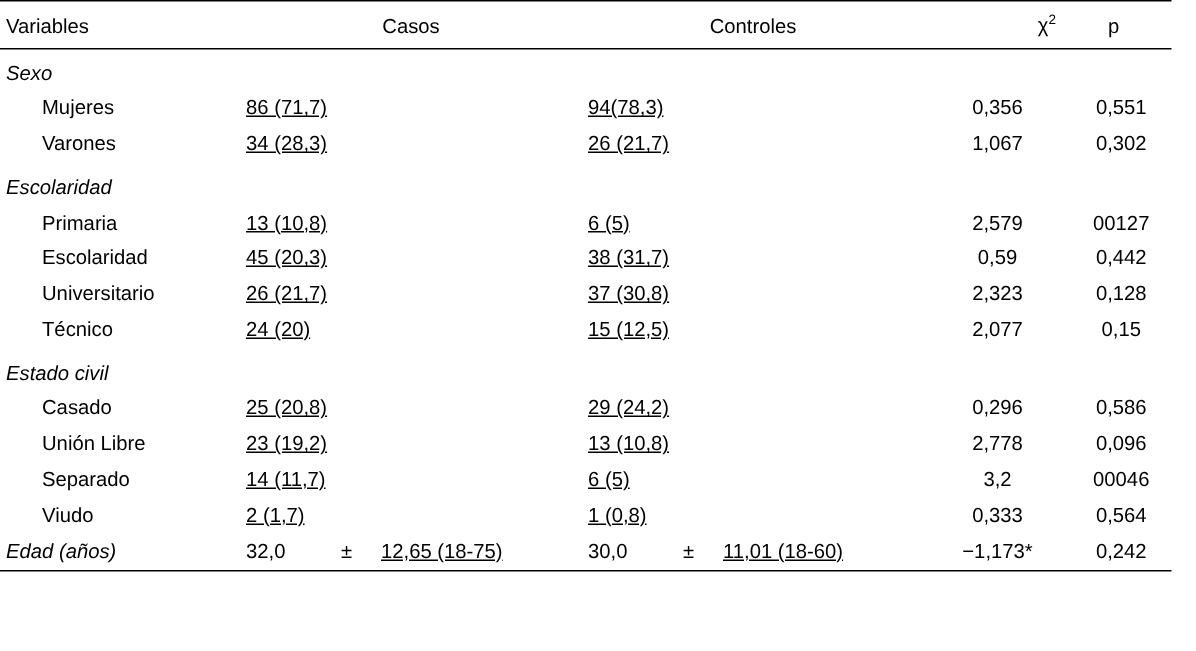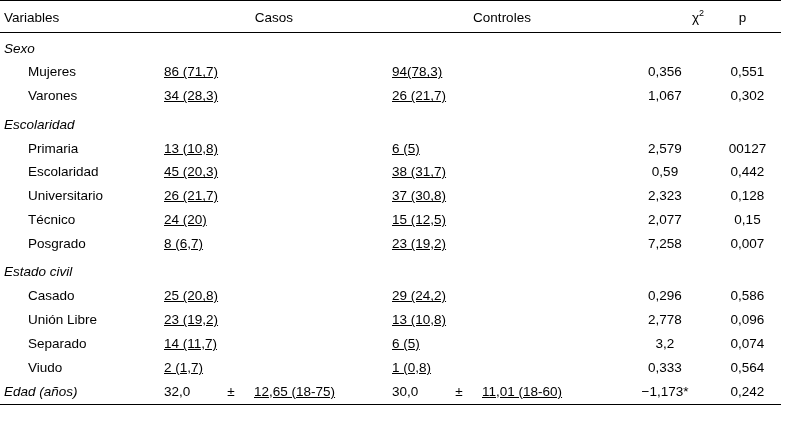--- a/index.html
+++ b/index.html
@@ -177,27 +177,20 @@
       </tr>
 
       <tr>
         <td class="cell-var indent">Técnico</td>
         <td class="cell-casos">24 (20)</td>
         <td class="cell-ctrl">15 (12,5)</td>
         <td class="cell-chi">2,077</td>
         <td class="cell-p">0,15</td>
       </tr>
 
-      <tr>
-        <td class="cell-var indent">Posgrado</td>
-        <td class="cell-casos">8 (6,7)</td>
-        <td class="cell-ctrl">23 (19,2)</td>
-        <td class="cell-chi">7,258</td>
-        <td class="cell-p">0,007</td>
-      </tr>
 
       <tr class="group-row">
         <td class="cell-var">Estado civil</td>
         <td class="cell-casos"></td>
         <td class="cell-ctrl"></td>
         <td class="cell-chi"></td>
         <td class="cell-p"></td>
       </tr>
 
 
@@ -215,21 +208,21 @@
         <td class="cell-ctrl">13 (10,8)</td>
         <td class="cell-chi">2,778</td>
         <td class="cell-p">0,096</td>
       </tr>
 
       <tr>
         <td class="cell-var indent">Separado</td>
         <td class="cell-casos">14 (11,7)</td>
         <td class="cell-ctrl">6 (5)</td>
         <td class="cell-chi">3,2</td>
-        <td class="cell-p">0,074</td>
+        <td class="cell-p">00046</td>
       </tr>
 
       <tr>
         <td class="cell-var indent">Viudo</td>
         <td class="cell-casos">2 (1,7)</td>
         <td class="cell-ctrl">1 (0,8)</td>
         <td class="cell-chi">0,333</td>
         <td class="cell-p">0,564</td>
       </tr>
 

